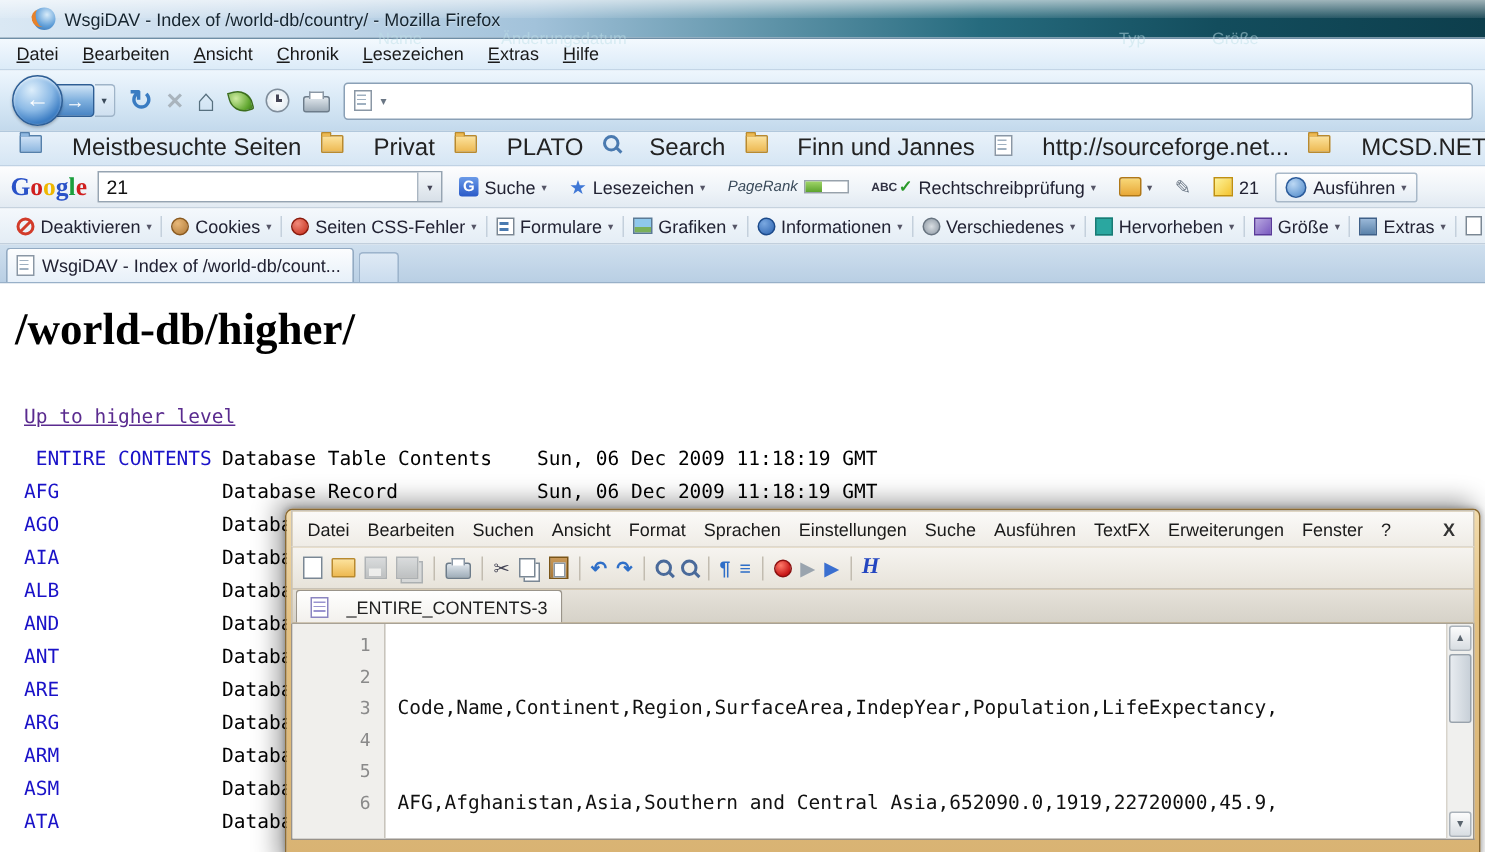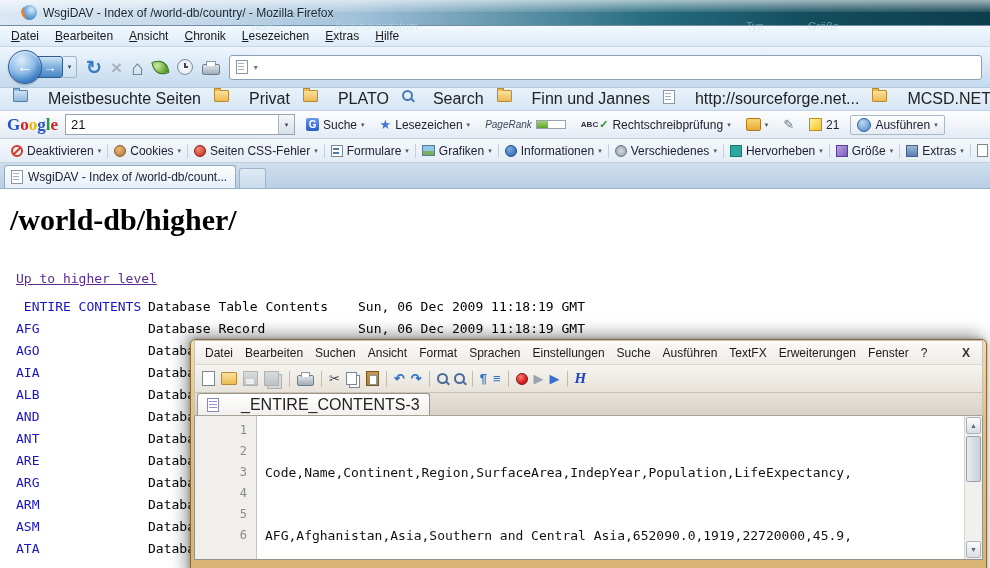--- a/index.html
+++ b/index.html
@@ -218,21 +218,21 @@
   .t-mag{width:7px;height:7px;border:2px solid #4a6a9a;border-radius:50%;position:relative;}
   .t-mag::after{content:"";position:absolute;width:5px;height:2px;background:#4a6a9a;
     transform:rotate(45deg);right:-4px;bottom:-2px;}
   .t-rec{width:10px;height:10px;border-radius:50%;
     background:radial-gradient(circle at 35% 30%,#ff7a6a,#c81818 70%);border:1px solid #8a0f0f;}
   .t-h{font-family:"Liberation Serif",serif;font-style:italic;font-weight:bold;color:#2345c0;font-size:15px;}
   .dis{opacity:.55;}
   .npp-tabs{height:22px;background:linear-gradient(#e6e2da,#d6d2c8);border:1px solid #c8c2b6;
     border-bottom:1px solid #a8a296;display:flex;align-items:flex-end;padding:0 2px;}
   .ntab{height:21px;background:linear-gradient(#ffffff,#f2f0ec);border:1px solid #9a948a;border-bottom:none;
-    border-radius:3px 3px 0 0;display:flex;align-items:center;gap:22px;padding:0 9px;font-size:16px;color:#222;}
+    border-radius:3px 3px 0 0;display:flex;align-items:center;gap:12px;padding:0 9px;font-size:12px;color:#222;}
   .ntab-ico{width:10px;height:12px;background:#fff;border:1px solid #8a84c0;position:relative;flex:none;}
   .ntab-ico::before{content:"";position:absolute;left:1px;top:2px;right:1px;height:7px;
     background:repeating-linear-gradient(#9a94d0 0 1px,transparent 1px 3px);}
   .npp-edit{display:flex;background:#fff;border:1px solid #98928a;border-top:none;height:143px;overflow:hidden;}
   .gutter{width:62px;background:#f0efec;border-right:1px solid #c8c4bc;box-sizing:border-box;
     padding:4px 9px 0 0;text-align:right;font-family:"DejaVu Sans Mono",monospace;font-size:12px;
     color:#8a8a8a;line-height:21px;}
   .lines{flex:1;padding:4px 0 0 8px;font-family:"DejaVu Sans Mono",monospace;font-size:13px;
     color:#111;line-height:21px;white-space:pre;overflow:hidden;}
   .vscroll{width:17px;background:#f0f0ee;border-left:1px solid #d8d4cc;display:flex;flex-direction:column;}

